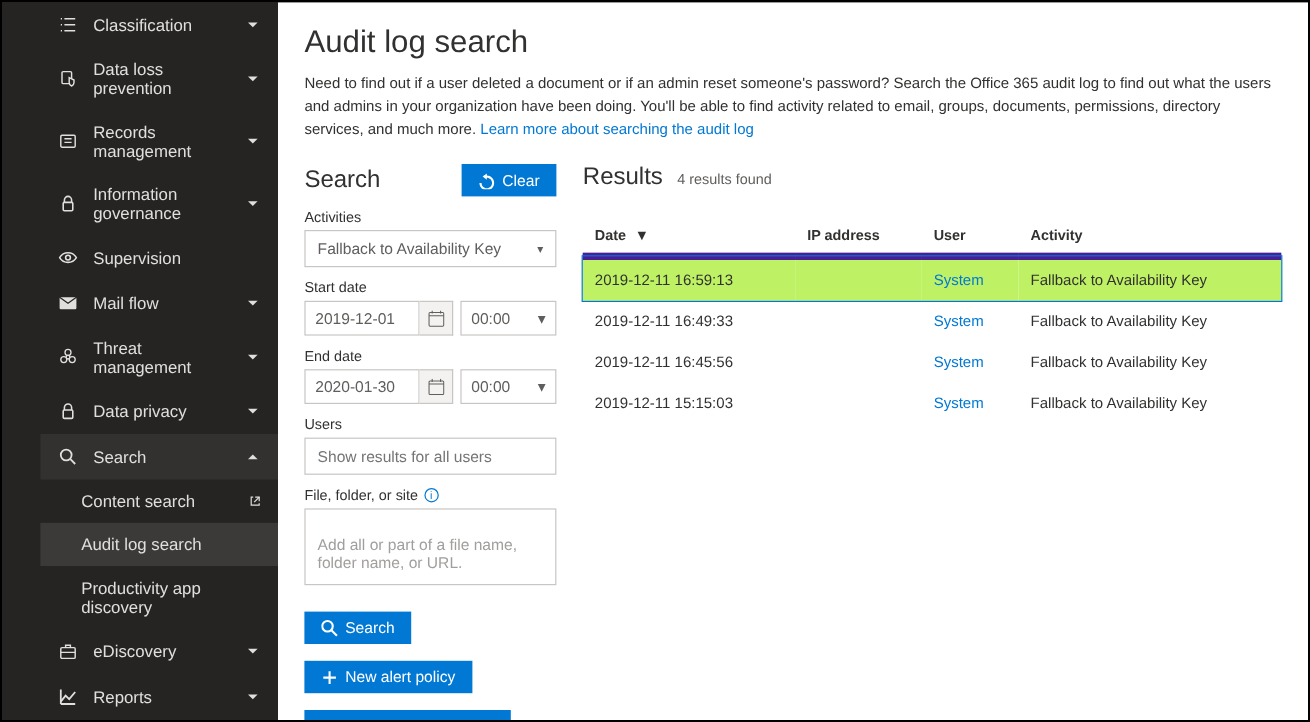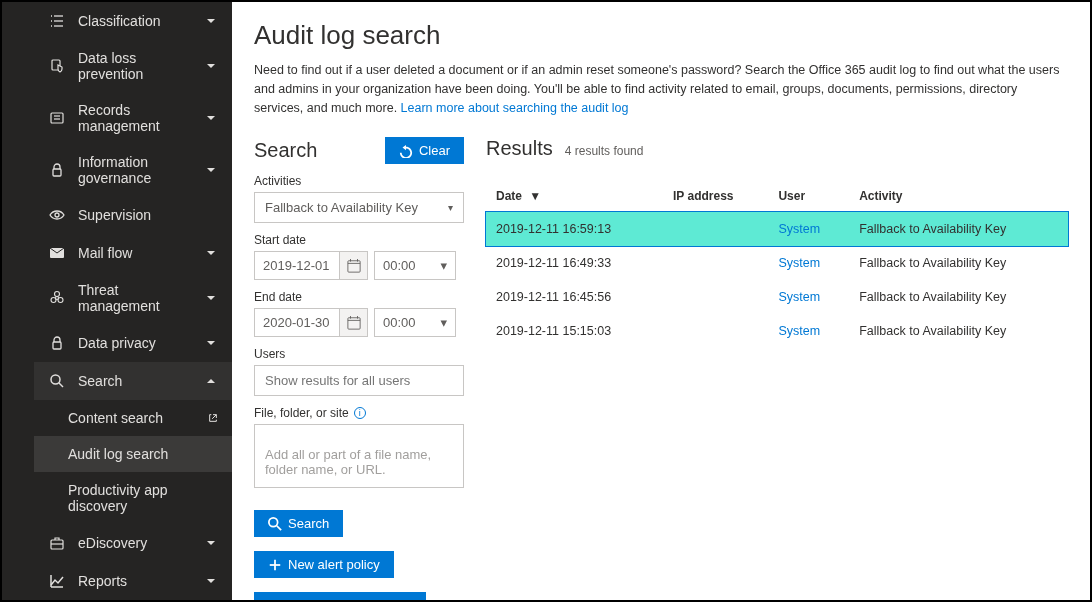--- a/index.html
+++ b/index.html
@@ -36,40 +36,40 @@
 .field-label { font-size: 12px; color: #323130; margin-bottom: 4px; margin-top: 10px; display: flex; align-items: center; gap: 5px; }
 .info-icon { width: 12px; height: 12px; border: 1px solid #0078d4; border-radius: 50%; color: #0078d4; font-size: 9px; display: inline-flex; align-items: center; justify-content: center; }
 
 .dropdown, .text-input, .date-input, .time-input, .ta {
   border: 1px solid #c8c6c4; background: #fff; font-size: 13px; color: #605e5c;
 }
 .dropdown { padding: 7px 10px; display: flex; align-items: center; justify-content: space-between; cursor: pointer; }
 .dropdown .caret { font-size: 10px; }
 .date-row { display: flex; gap: 6px; }
 .date-box { display: flex; }
-.date-input { padding: 6px 8px; width: 86px; }
+.date-input { padding: 6px 8px; width: 96px; }
 .cal-btn { width: 28px; border: 1px solid #c8c6c4; border-left: none; background: #f3f2f1; display: flex; align-items: center; justify-content: center; cursor: pointer; }
 .time-input { padding: 6px 8px; width: 82px; display: flex; align-items: flex-start; justify-content: space-between; }
 .text-input { padding: 7px 10px; width: 100%; }
 .text-input input { border: none; outline: none; width: 100%; font-size: 13px; color: #605e5c; }
 .ta { padding: 22px 10px; width: 100%; height: 64px; color: #a19f9d; font-size: 13px; }
 
 .btn-stack { display: flex; flex-direction: column; gap: 14px; margin-top: 22px; align-items: flex-start; }
 
 
 .results-header { display: flex; align-items: baseline; gap: 12px; margin-bottom: 21px; }
 .results-title { font-size: 20px; font-weight: 400; }
 .results-count { font-size: 12px; color: #605e5c; }
 
 .results-table { width: 100%; border-collapse: collapse; }
-.results-table th { text-align: left; font-size: 12px; font-weight: 600; padding: 8px 10px; border-bottom: 1px solid #4c1d95; }
+.results-table th { text-align: left; font-size: 12px; font-weight: 600; padding: 8px 10px; border-bottom: 6px solid #4c1d95; }
 .results-table th.sortable { cursor: pointer; }
 .sort-ind { display: inline-block; margin-left: 4px; }
 .results-table td { font-size: 12.5px; padding: 10px 10px; }
-.results-table tbody tr.selected { background: #5eead4; outline: 1px solid #0078d4; }
+.results-table tbody tr.selected { background: #bef264; outline: 1px solid #0078d4; }
 .results-table td.link { color: #0078d4; cursor: pointer; }
 </style>
 </head>
 <body>
 
 <div class="app">
   <div class="sidebar" id="sidebar">
       <div class="nav-item">
         <span class="nav-icon">
           <svg viewBox="0 0 16 16" width="16" height="16" fill="none" stroke="#e1dfdd" stroke-width="1.3">

